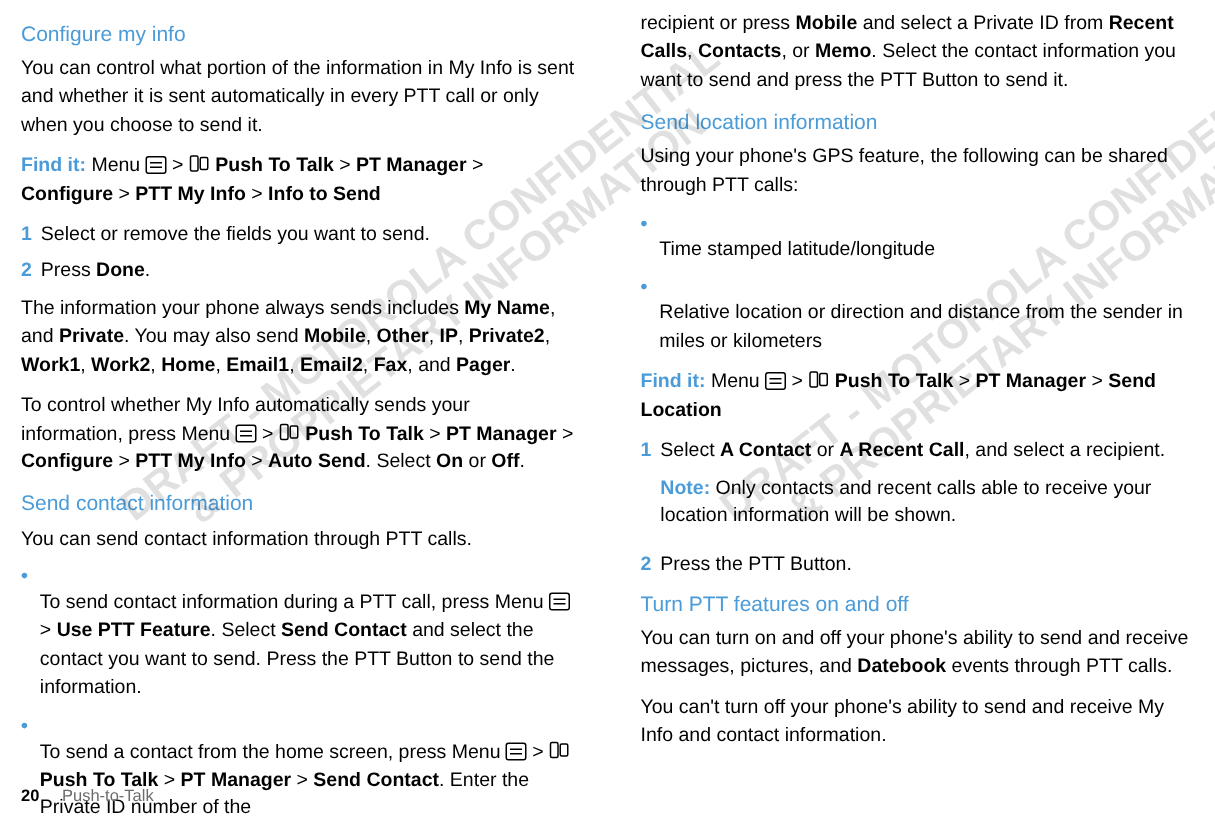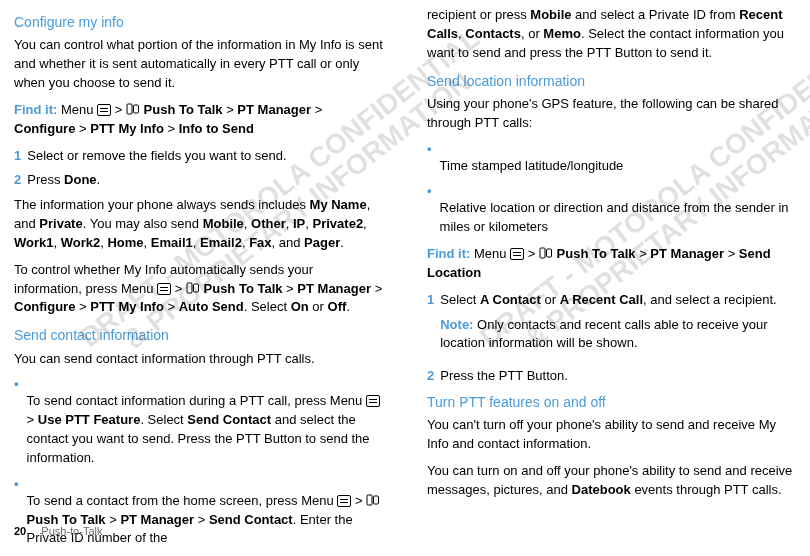--- a/index.html
+++ b/index.html
@@ -157,23 +157,23 @@
           <span class="note-label">Note:</span><span> Only contacts and recent calls able to receive your location information will be shown.</span>
         </p>
       </div>
     </div>
     <div class="step">
       <span class="num">2</span>
       <div class="step-body">Press the PTT Button.</div>
     </div>
 
     <h2>Turn PTT features on and off</h2>
-    <p>You can't turn off your phone's ability to send and receive My Info and contact information.</p>
     <p>
       <span>You can turn on and off your phone's ability to send and receive messages, pictures, and </span><b>Datebook</b><span> events through PTT calls.</span>
     </p>
+    <p>You can't turn off your phone's ability to send and receive My Info and contact information.</p>
   </div>
 </div>
 
 <div class="footer">
   <span class="pg">20</span>
   <span>Push-to-Talk</span>
 </div>
 
 </body></html>

